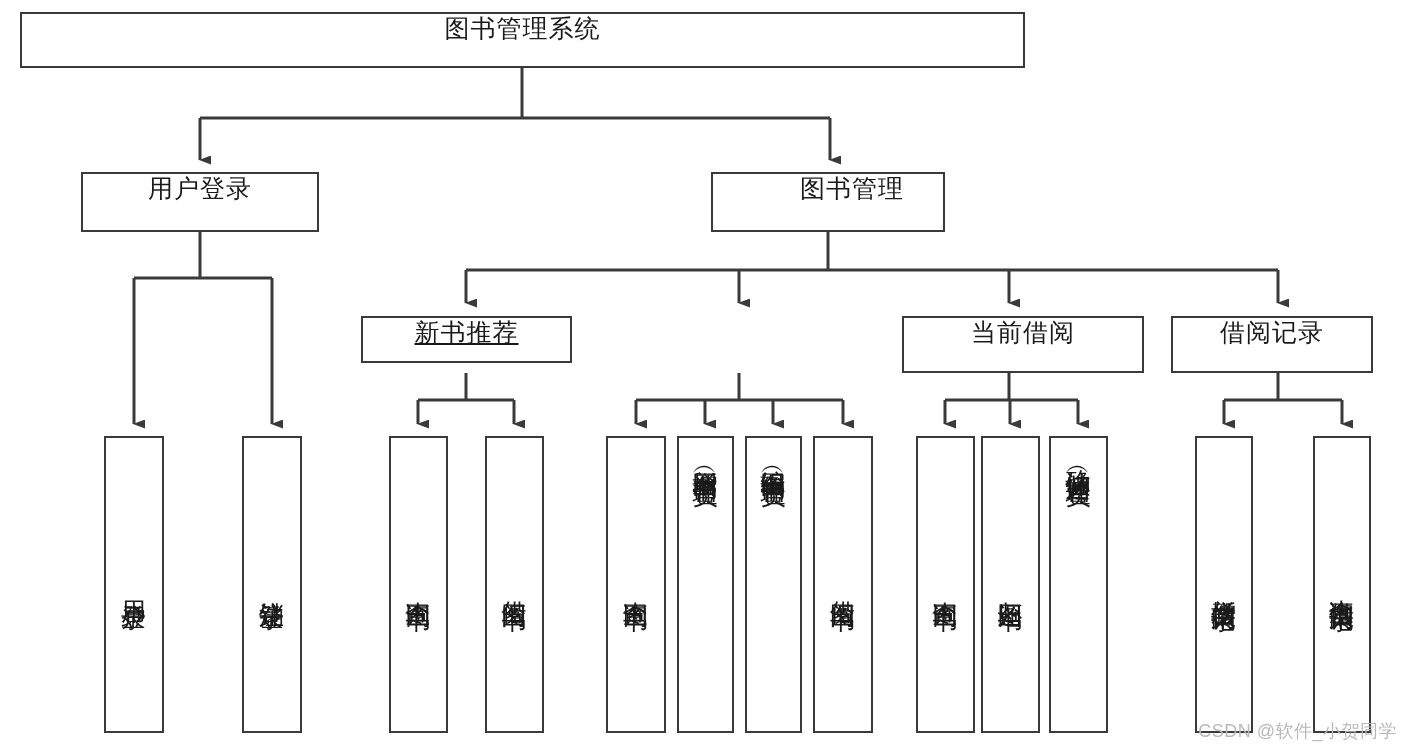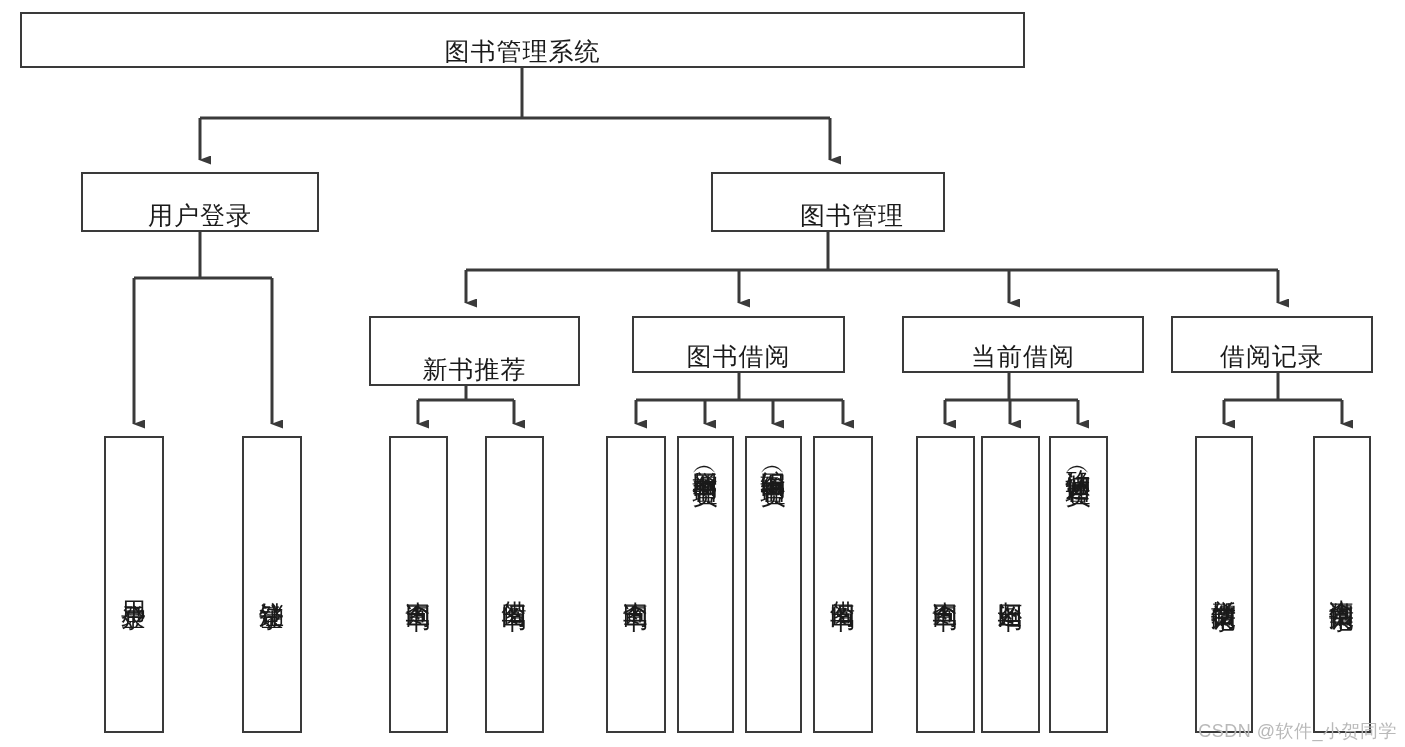--- a/index.html
+++ b/index.html
@@ -24,21 +24,21 @@
     width: 1405px;
     height: 747px;
     pointer-events: none;
   }
   .node {
     position: absolute;
     box-sizing: border-box;
     border: 2px solid #3a3a3a;
     background: #ffffff;
     display: flex;
-    align-items: flex-end;
+    align-items: flex-start;
     justify-content: center;
     color: #1a1a1a;
     text-align: center;
   }
   .node.h {
     font-size: 25px;
     line-height: 1.15;
     letter-spacing: 1px;
   }
   .node.v {
@@ -131,27 +131,24 @@
   </div>
 
   <div class="node h" style="left:81px; top:172px; width:238px; height:60px;">
     <span class="lbl">用户登录</span>
   </div>
 
   <div class="node h" style="left:711px; top:172px; width:234px; height:60px;padding-left:48px;">
     <span class="lbl">图书管理</span>
   </div>
 
-  <div class="node h" style="left:369px; top:316px; width:211px; height:70px;">
+  <div class="node h" style="left:361px; top:316px; width:211px; height:47px;text-decoration:underline;">
     <span class="lbl">新书推荐</span>
   </div>
 
-  <div class="node h" style="left:632px; top:316px; width:213px; height:57px;">
-    <span class="lbl">图书借阅</span>
-  </div>
 
   <div class="node h" style="left:902px; top:316px; width:242px; height:57px;">
     <span class="lbl">当前借阅</span>
   </div>
 
   <div class="node h" style="left:1171px; top:316px; width:202px; height:57px;">
     <span class="lbl">借阅记录</span>
   </div>
 
   <div class="node v center" style="left:104px; top:436px; width:60px; height:297px;">

